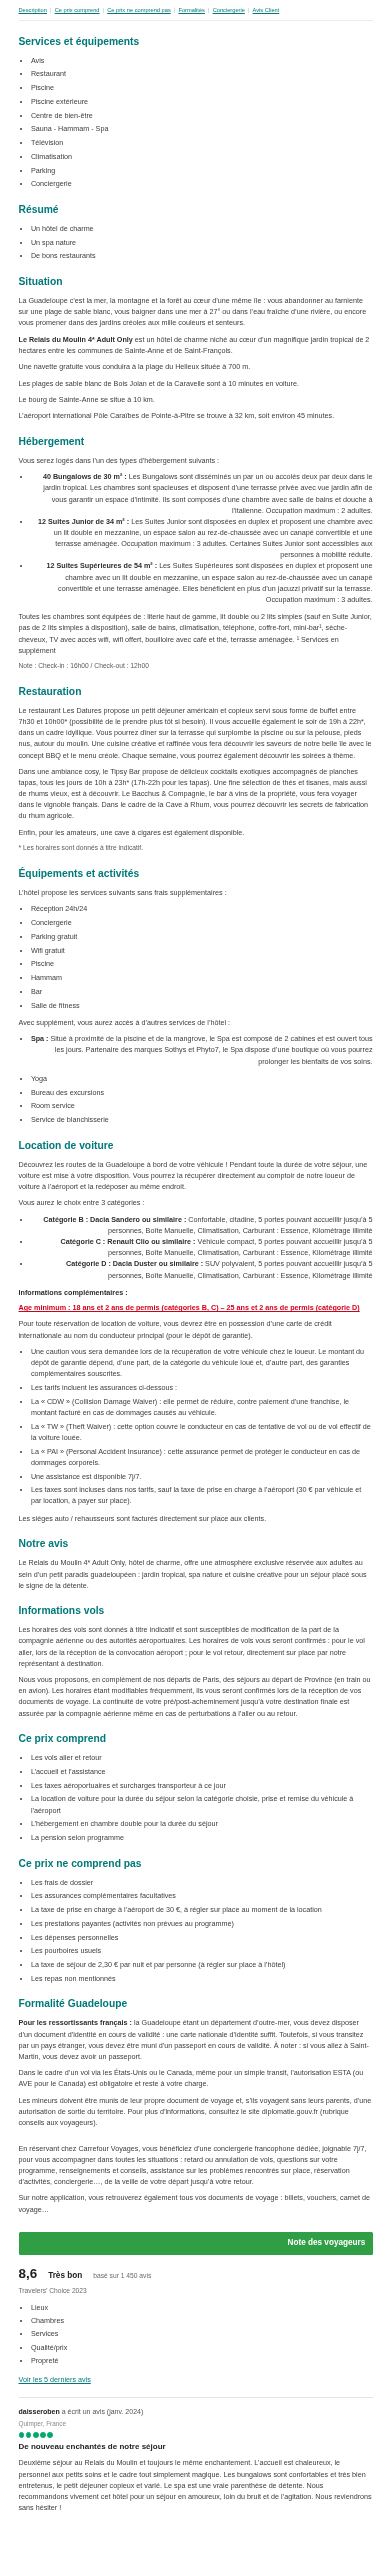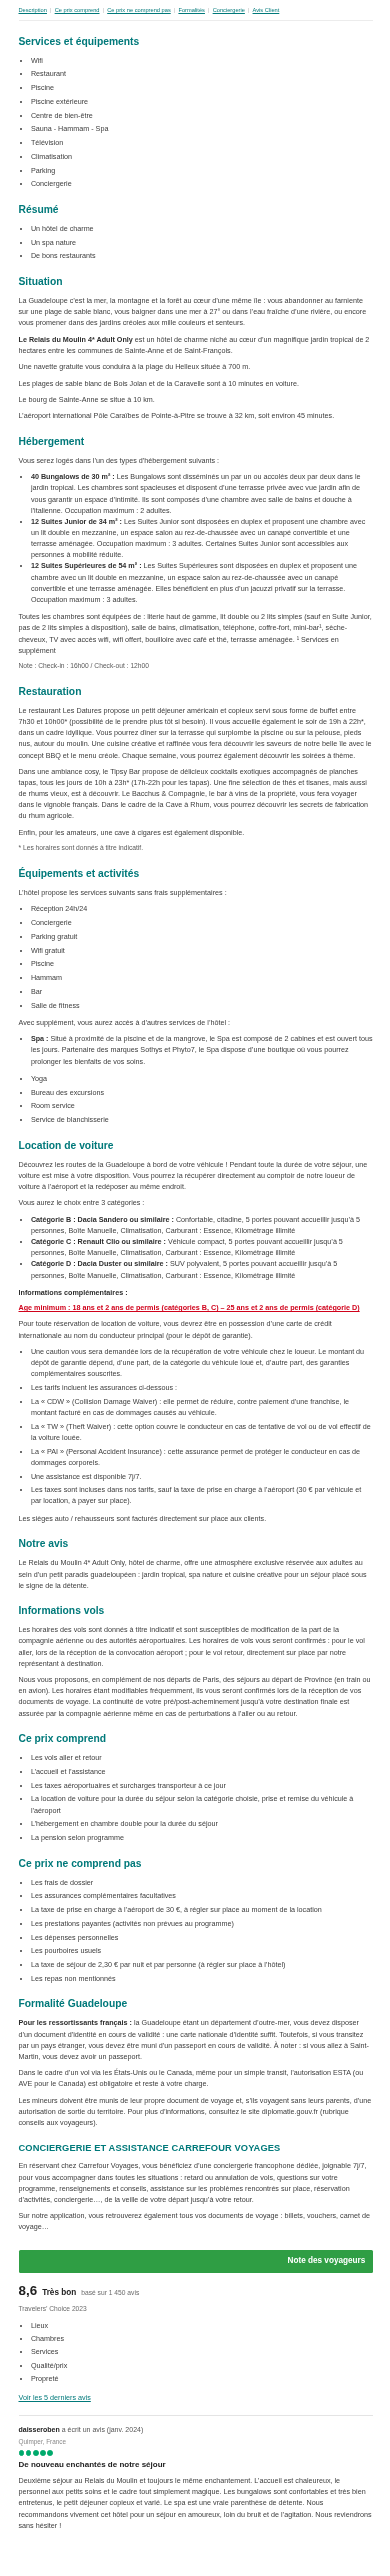--- a/index.html
+++ b/index.html
@@ -38,34 +38,34 @@
 
   p { margin: 0 0 5.2px 0; }
   .lead { font-weight: 700; color: #2e2e2e; }
   .lead-p { font-weight: 700; color: #2e2e2e; margin-bottom: 4.1px; }
   .warning { color: var(--warning, #d0021b); font-weight: 700; margin-bottom: 5.2px; text-decoration: underline; }
   .footnote { font-size: 6.7px; color: #5a5a5a; }
 
   ul.plain-list { margin: 2.1px 0 6.2px 12.4px; }
   ul.plain-list li { margin: 2.6px 0; }
   ul.rooms { margin: 2.1px 0 6.2px 12.4px; list-style: disc; }
-  ul.rooms li { margin: 0 0; }
+  ul.rooms li { margin: 0 0; text-align: right; }
 
   
   .banner {
     background: var(--banner, #2f9e44);
     color: #ffffff;
     font-weight: 700;
     font-size: 8.2px;
     padding: 5.2px 7.2px;
     border-radius: 1.5px;
     margin-top: 17.5px;
     text-align: right;
   }
-  .score-row { display: flex; align-items: baseline; gap: 5px; margin-top: 8.2px; }
+  .score-row { display: flex; align-items: baseline; gap: 11px; margin-top: 8.2px; }
   .score { font-size: 13.4px; font-weight: 700; color: #222222; }
   .score-label { font-size: 8.2px; font-weight: 700; color: #222222; }
   .based-on { color: #6b6b6b; font-size: 6.7px; }
   .badge { color: #6b6b6b; font-size: 6.7px; margin-top: 2.1px; }
   ul.subratings { margin: 5.2px 0 3.1px 12.4px; }
   ul.subratings li { margin: 2.1px 0; }
   .see-more {
     display: inline-block;
     margin: 5.2px 0 2.1px 0;
     color: var(--accent, #00797a);
@@ -94,21 +94,21 @@
 
 <div class="page">
 
   <nav class="top-nav">
     <a>Description</a><span class="sep">|</span><a>Ce prix comprend</a><span class="sep">|</span><a>Ce prix ne comprend pas</a><span class="sep">|</span><a>Formalités</a><span class="sep">|</span><a>Conciergerie</a><span class="sep">|</span><a>Avis Client</a>
   </nav>
 
   <section>
     <h2 class="section-title">Services et équipements</h2>
     <ul class="plain-list">
-        <li>Wifi</li>
+        <li>Avis</li>
         <li>Restaurant</li>
         <li>Piscine</li>
         <li>Piscine extérieure</li>
         <li>Centre de bien-être</li>
         <li>Sauna - Hammam - Spa</li>
         <li>Télévision</li>
         <li>Climatisation</li>
         <li>Parking</li>
         <li>Conciergerie</li>
       </ul>
@@ -240,21 +240,20 @@
   </section>
 
   <section>
     <h2 class="section-title">Formalité Guadeloupe</h2>
     <p><span class="lead">Pour les ressortissants français : </span><span>la Guadeloupe étant un département d’outre-mer, vous devez disposer d’un document d’identité en cours de validité : une carte nationale d’identité suffit. Toutefois, si vous transitez par un pays étranger, vous devez être muni d’un passeport en cours de validité. À noter : si vous allez à Saint-Martin, vous devez avoir un passeport.</span></p>
     <p>Dans le cadre d’un vol via les États-Unis ou le Canada, même pour un simple transit, l’autorisation ESTA (ou AVE pour le Canada) est obligatoire et reste à votre charge.</p>
     <p>Les mineurs doivent être munis de leur propre document de voyage et, s’ils voyagent sans leurs parents, d’une autorisation de sortie du territoire. Pour plus d’informations, consultez le site diplomatie.gouv.fr (rubrique conseils aux voyageurs).</p>
   </section>
 
   <section>
-    <h2 class="section-title caps">CONCIERGERIE ET ASSISTANCE CARREFOUR VOYAGES</h2>
     <p>En réservant chez Carrefour Voyages, vous bénéficiez d’une conciergerie francophone dédiée, joignable 7j/7, pour vous accompagner dans toutes les situations : retard ou annulation de vols, questions sur votre programme, renseignements et conseils, assistance sur les problèmes rencontrés sur place, réservation d’activités, conciergerie…, de la veille de votre départ jusqu’à votre retour.</p>
     <p>Sur notre application, vous retrouverez également tous vos documents de voyage : billets, vouchers, carnet de voyage…</p>
   </section>
 
   <section>
     <div class="banner">Note des voyageurs</div>
 
     <div class="score-row">
       <span class="score">8,6</span>
       <span class="score-label">Très bon</span>

